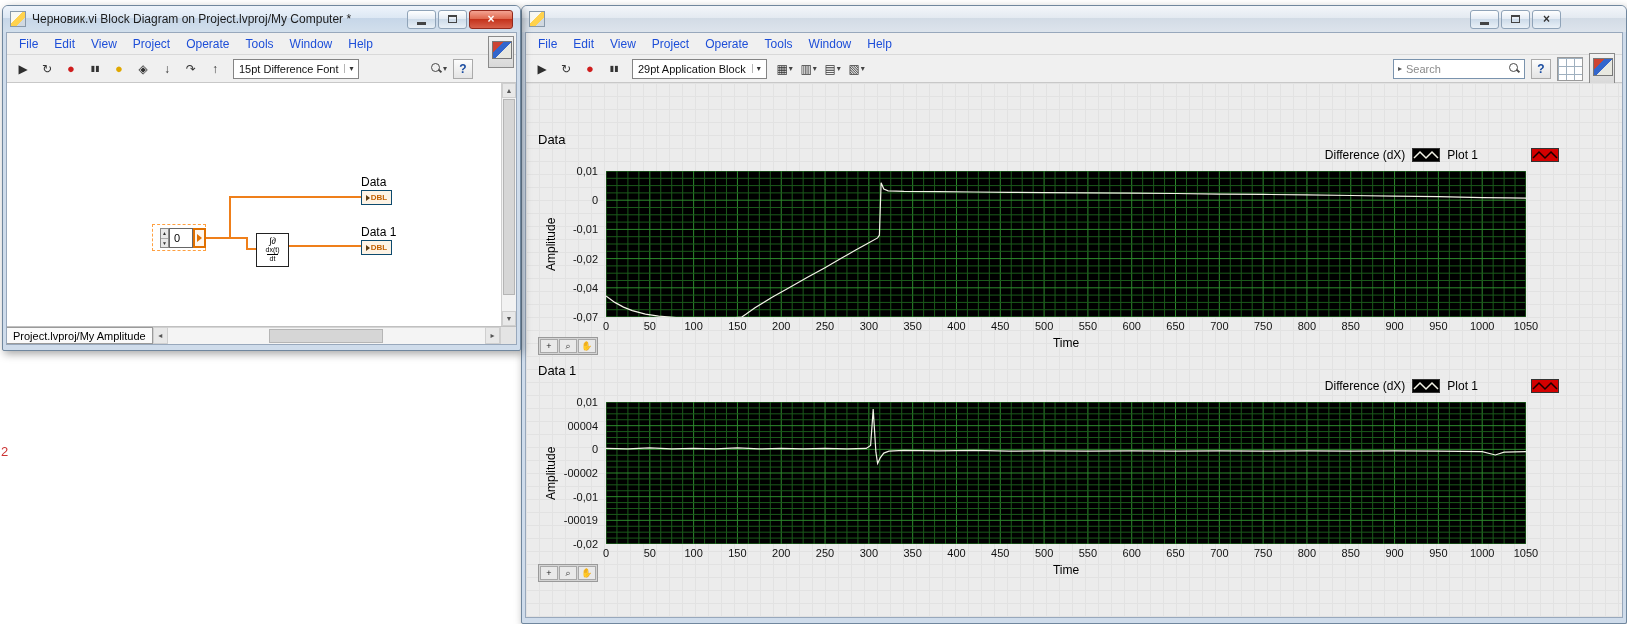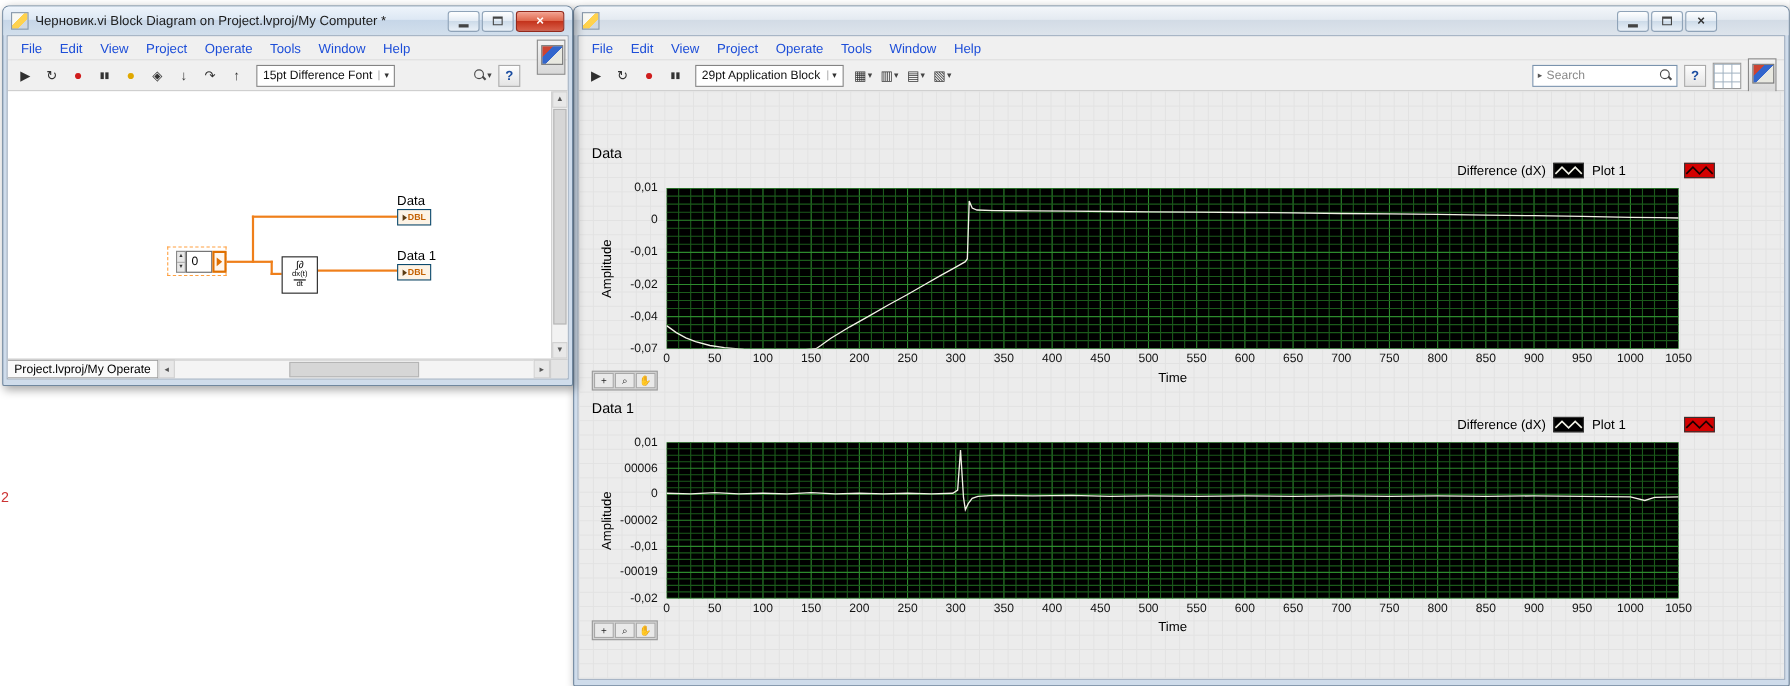--- a/index.html
+++ b/index.html
@@ -385,21 +385,21 @@
               </svg>
             </div>
             <div class="legend-label">Plot 1</div>
             <div class="legend-swatch" style="background: rgb(212, 0, 0); margin-left: 46px;">
               <svg width="26" height="12">
                 <polyline points="1,9 7,3 13,9 19,3 25,9" fill="none" stroke="#1a0000" stroke-width="1.5"></polyline>
               </svg>
             </div>
           </div>
           <div class="ytick" style="top: 33px; width: 64px;">0,01</div>
-          <div class="ytick" style="top: 56.6667px; width: 64px;">00006</div>
+          <div class="ytick" style="top: 56.6667px; width: 64px;">00004</div>
           <div class="ytick" style="top: 80.3333px; width: 64px;">0</div>
           <div class="ytick" style="top: 104px; width: 64px;">-00002</div>
           <div class="ytick" style="top: 127.667px; width: 64px;">-0,01</div>
           <div class="ytick" style="top: 151.333px; width: 64px;">-00019</div>
           <div class="ytick" style="top: 175px; width: 64px;">-0,02</div>
           <div class="xtick" style="left: 50px; top: 184px;">0</div>
           <div class="xtick" style="left: 93.8095px; top: 184px;">50</div>
           <div class="xtick" style="left: 137.619px; top: 184px;">100</div>
           <div class="xtick" style="left: 181.429px; top: 184px;">150</div>
           <div class="xtick" style="left: 225.238px; top: 184px;">200</div>
@@ -629,21 +629,21 @@
         <span>DBL</span>
       </div>
 
       <div class="vscroll">
         <div class="arr">▲</div>
         <div class="thumb"></div>
         <div class="arr bot">▼</div>
       </div>
     </div>
     <div class="bottombar">
-      <span class="proj-tab">Project.lvproj/My Operate</span>
+      <span class="proj-tab">Project.lvproj/My Amplitude</span>
       <span class="hs-arrow">◂</span>
       <span class="hs-track">
         <span class="hs-thumb"></span>
       </span>
       <span class="hs-arrow">▸</span>
       <span class="hs-grip"></span>
     </div>
   </div>
   <span class="vi-icon" id="bd-corner"></span>
 </div>

